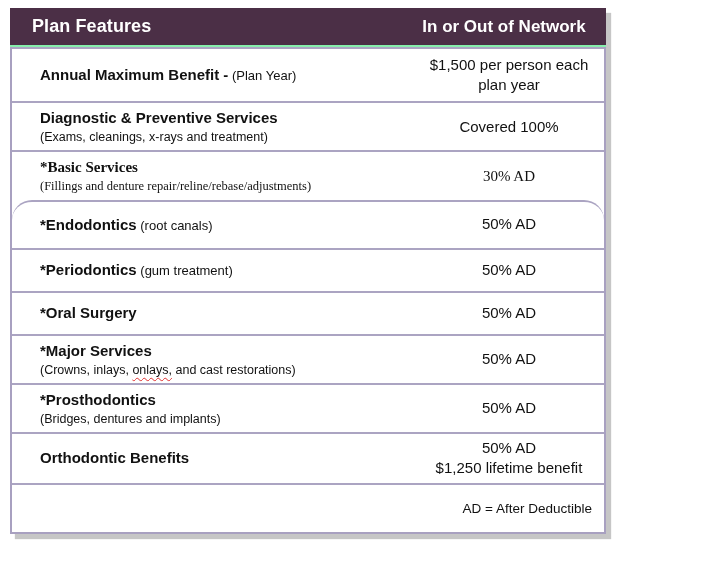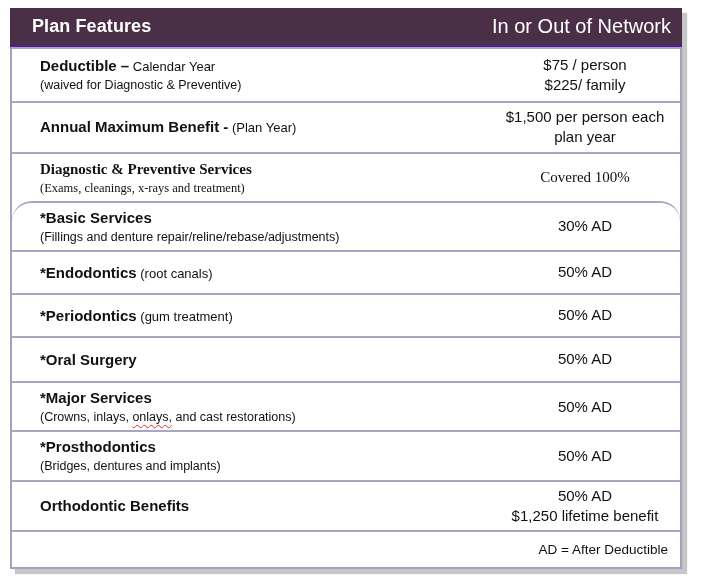--- a/index.html
+++ b/index.html
@@ -6,44 +6,44 @@
   html, body {
     width: 721px; height: 577px;
     background: #ffffff;
     font-family: "Liberation Sans", sans-serif;
     color: #111111;
     overflow: hidden;
   }
   .table-wrap {
     position: absolute;
     left: 10px; top: 8px;
-    width: 672px;
+    width: 596px;
     box-shadow: 5px 5px 1px 0 #c6c6c6;
-    background: #4c1d95;
+    background: #86efac;
   }
   .thead {
     display: flex;
     align-items: center;
     height: 37px;
     background: #4b2f46;
     color: #ffffff;
     margin-bottom: 2px;
   }
   .thead .feature-h {
     flex: 1;
     padding-left: 22px;
     font-size: 18px;
     font-weight: bold;
     letter-spacing: .1px;
   }
   .thead .value-h {
     width: 190px;
     text-align: center;
-    font-size: 20px;
-    font-weight: normal;
+    font-size: 17px;
+    font-weight: bold;
     white-space: nowrap;
     padding-right: 14px;
   }
   .tbody {
     border: 2px solid #a8a0c0;
     border-top: none;
     background: #ffffff;
   }
   .row {
     display: flex;
@@ -104,28 +104,20 @@
 
 <div class="table-wrap">
 
   <div class="thead">
     <div class="feature-h">Plan Features</div>
     <div class="value-h">In or Out of Network</div>
   </div>
 
   <div class="tbody">
 
-    <div class="row">
-      <div class="cell-feature">
-        <div class="title-line"><span class="t-bold">Deductible –</span><span class="t-note"> Calendar Year</span></div>
-        <div class="sub-line">(waived for Diagnostic &amp; Preventive)</div>
-      </div>
-      <div class="cell-value">$75 / person
-$225/ family</div>
-    </div>
 
     <div class="row">
       <div class="cell-feature">
         <div class="title-line"><span class="t-bold">Annual Maximum Benefit -</span><span class="t-note"> (Plan Year)</span></div>
       </div>
       <div class="cell-value">$1,500 per person each
 plan year</div>
     </div>
 
     <div class="row">

